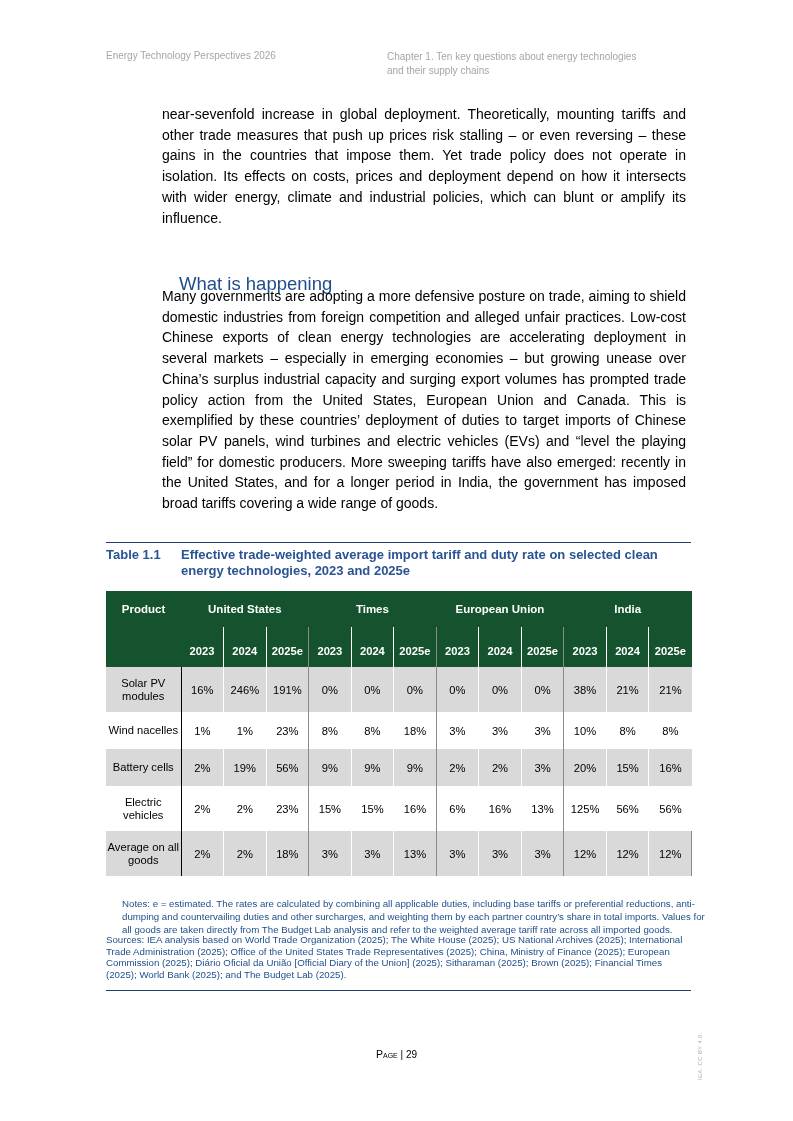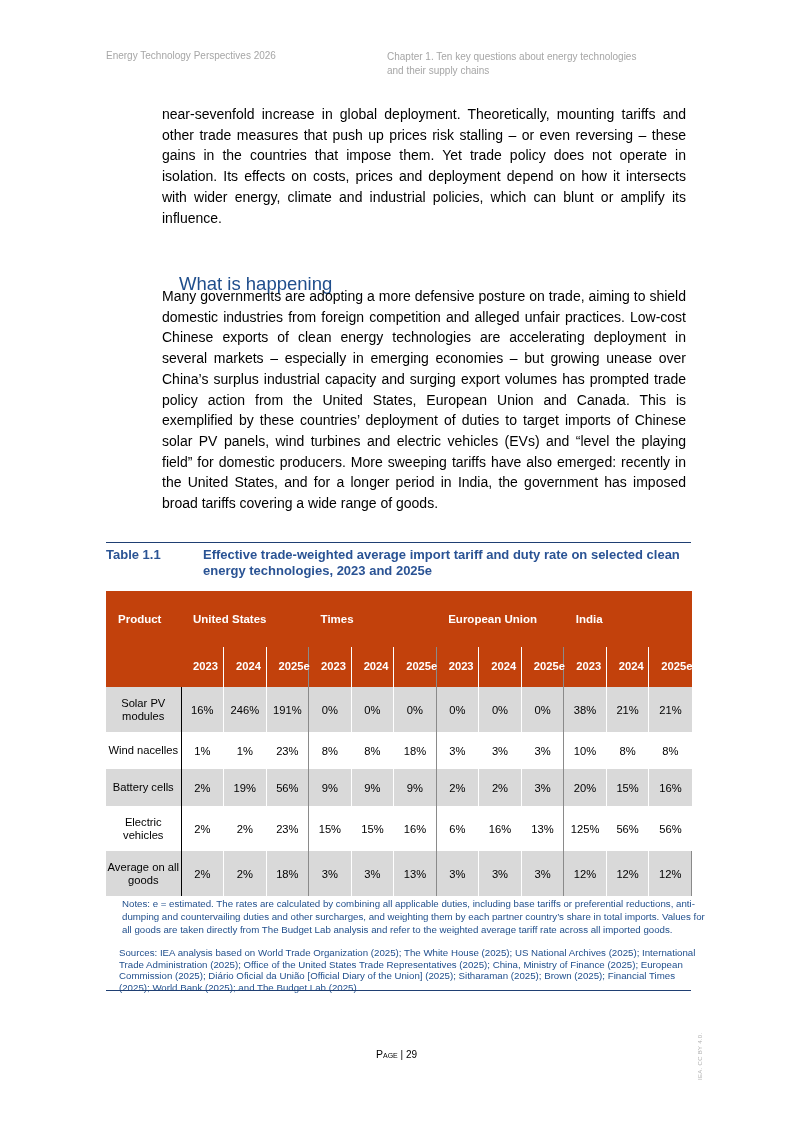--- a/index.html
+++ b/index.html
@@ -71,38 +71,37 @@
       font-weight: bold;
       color: #2a5394;
       line-height: 16px;
     }
     .table-caption .num {
       width: 75px;
       flex: none;
     }
     .table-caption .title {
       flex: 1;
-      margin-left: 22px;
     }
 
     table.data {
       position: absolute;
       left: 106px;
       top: 591px;
       width: 586px;
       border-collapse: collapse;
       table-layout: fixed;
       font-size: 11.2px;
     }
     table.data th {
-      background: #c2410c;
+      background: #14532d;
       color: #fff;
       font-weight: bold;
-      padding: 12px;
-      text-align: left;
+      padding: 2px;
+      text-align: center;
     }
     table.data thead tr.groups th {
       height: 32px;
       font-size: 11.5px;
     }
     table.data thead tr.years th {
       height: 40px;
       font-size: 11.2px;
       vertical-align: middle;
       padding-top: 10px;
@@ -163,21 +162,21 @@
       margin: 16px;
     }
     .sources {
       position: absolute;
       left: 106px;
       top: 934px;
       width: 586px;
       font-size: 9.7px;
       line-height: 11.6px;
       color: #1f4e8c;
-      margin: 13px;
+      margin: 0;
     }
     .table-rule-bottom {
       position: absolute;
       left: 106px;
       top: 990px;
       width: 585px;
       height: 0;
       border-top: 1.5px solid #1f3f73;
     }
     .page-number {

